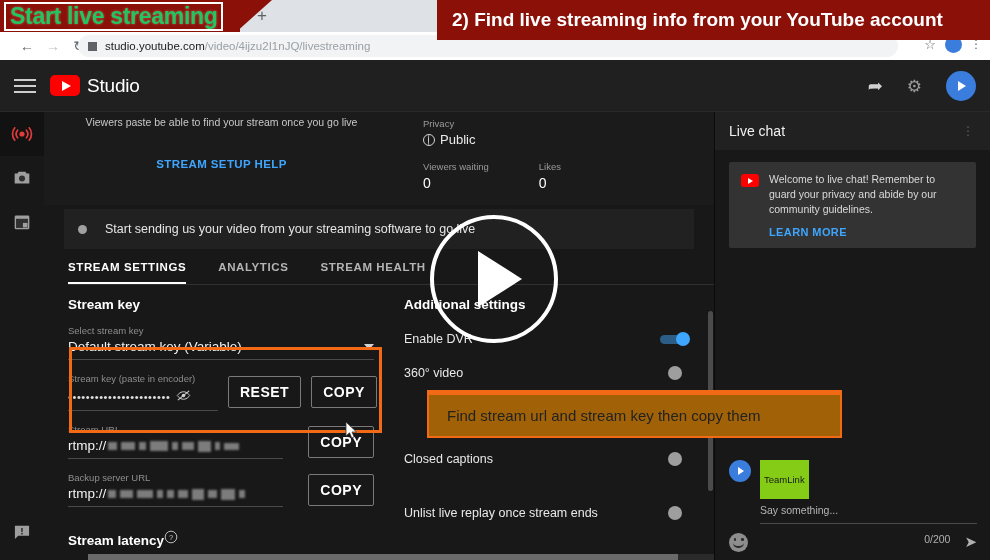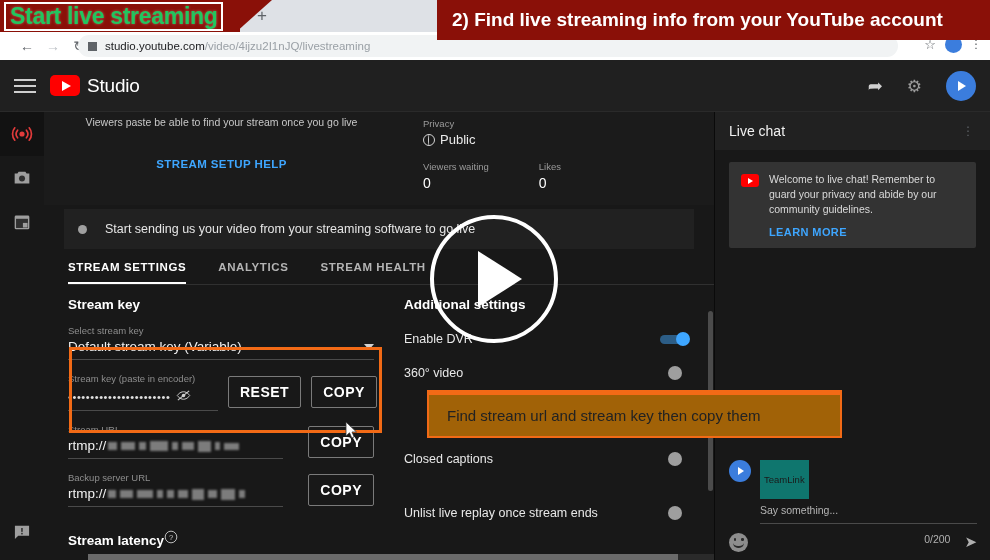--- a/index.html
+++ b/index.html
@@ -211,21 +211,21 @@
   .chat-card { background: #333333; border-radius: 2px; padding: 10px 12px; display: flex; gap: 10px;}
   .yt-mini { width: 18px; height: 13px; background: #ff0000; border-radius: 3px; flex: 0 0 auto; display:flex;align-items:center;justify-content:center; margin-top:2px;}
   .yt-mini .tri { width:0;height:0;border-left:5px solid #fff;border-top:3px solid transparent;border-bottom:3px solid transparent;margin-left:1px;}
   .chat-msg { color: #dadada; font-size: 10.5px; line-height: 1.45; }
   .chat-learn { color: #3ea6ff; font-size: 11px; font-weight: bold; letter-spacing: .4px; margin-top: 8px; }
 
   .chat-footer { position: absolute; bottom: 0; left: 0; width: 276px; padding: 10px 14px 8px 14px; }
   .cf-row { display: flex; gap: 9px; }
   .avatar-chat { width: 22px; height: 22px; border-radius: 50%; background: #3b7ddd; display:flex;align-items:center;justify-content:center;flex:0 0 auto;}
   .avatar-chat .tri { width:0;height:0;border-left:6px solid #fff;border-top:4px solid transparent;border-bottom:4px solid transparent;margin-left:1px;}
-  .name-badge { background: #0f766e; color: #1a1a1a; font-size: 9.5px; padding: 14px 4px; display: inline-block; }
+  .name-badge { background: #84cc16; color: #1a1a1a; font-size: 9.5px; padding: 14px 4px; display: inline-block; }
   .say-input { color: #b5b5b5; font-size: 10.5px; margin-top: 5px; border-bottom: 1px solid #4a4a4a; padding-bottom: 7px; }
   .cf-bottom { display: flex; justify-content: space-between; margin-top: 9px; padding-left: 0; }
   .emoji { width: 19px; height: 19px; border-radius: 50%; background: #8d8d8d; position: relative; }
   .emoji::before{content:"";position:absolute;left:4.5px;top:5px;width:2.5px;height:2.5px;border-radius:50%;background:#2a2a2a;}
   .emoji::after{content:"";position:absolute;right:4.5px;top:5px;width:2.5px;height:2.5px;border-radius:50%;background:#2a2a2a;}
   .emoji-mouth{position:absolute;left:4px;top:10px;width:11px;height:5px;border-bottom:2px solid #2a2a2a;border-radius:0 0 8px 8px;}
   .counter { color: #b0b0b0; font-size: 10.5px; margin-left: auto; margin-right: 14px; }
   .send { color: #b0b0b0; font-size: 15px; }
 
   

